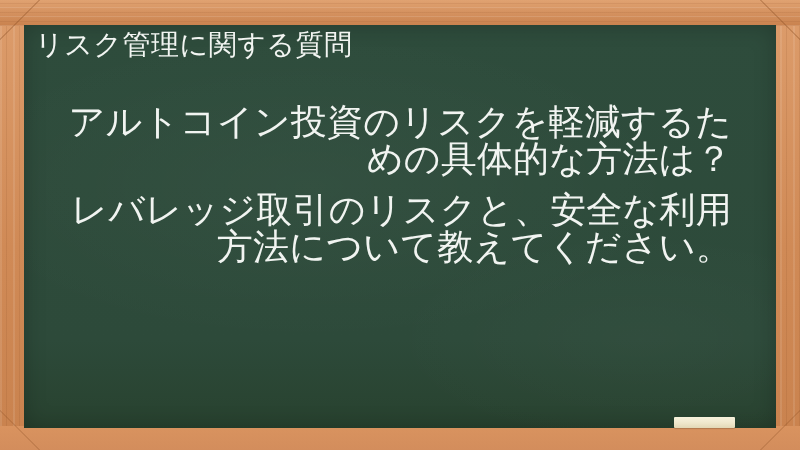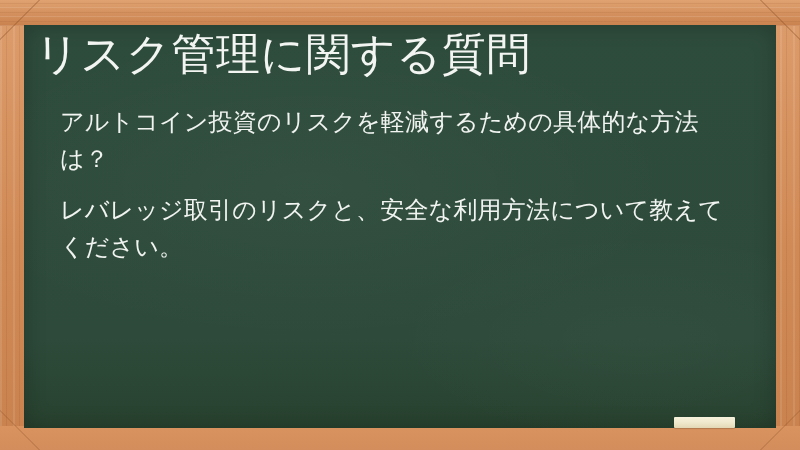--- a/index.html
+++ b/index.html
@@ -98,42 +98,43 @@
     padding: 0;
   }
 
   
   .title {
     position: absolute;
     left: 11px;
     top: 3px;
     width: 720px;
     color: #f2f5f2;
-    font-size: 44px;
+    font-size: 28px;
     line-height: 1.18;
     letter-spacing: 0.5px;
     font-weight: 400;
     white-space: nowrap;
   }
 
   
   .questions {
     position: absolute;
     left: 36px;
     top: 78px;
     width: 672px;
   }
 
   .question-item {
     color: #f1f4f1;
-    font-size: 24px;
+    font-size: 36px;
     line-height: 37px;
     letter-spacing: 0.2px;
     margin-bottom: 14px;
     font-weight: 400;
+    text-align: right;
   }
   .question-item:last-child { margin-bottom: 8px; }
 
   
   .chalk {
     position: absolute;
     left: 674px;
     top: 417px;
     width: 61px;
     height: 11px;

